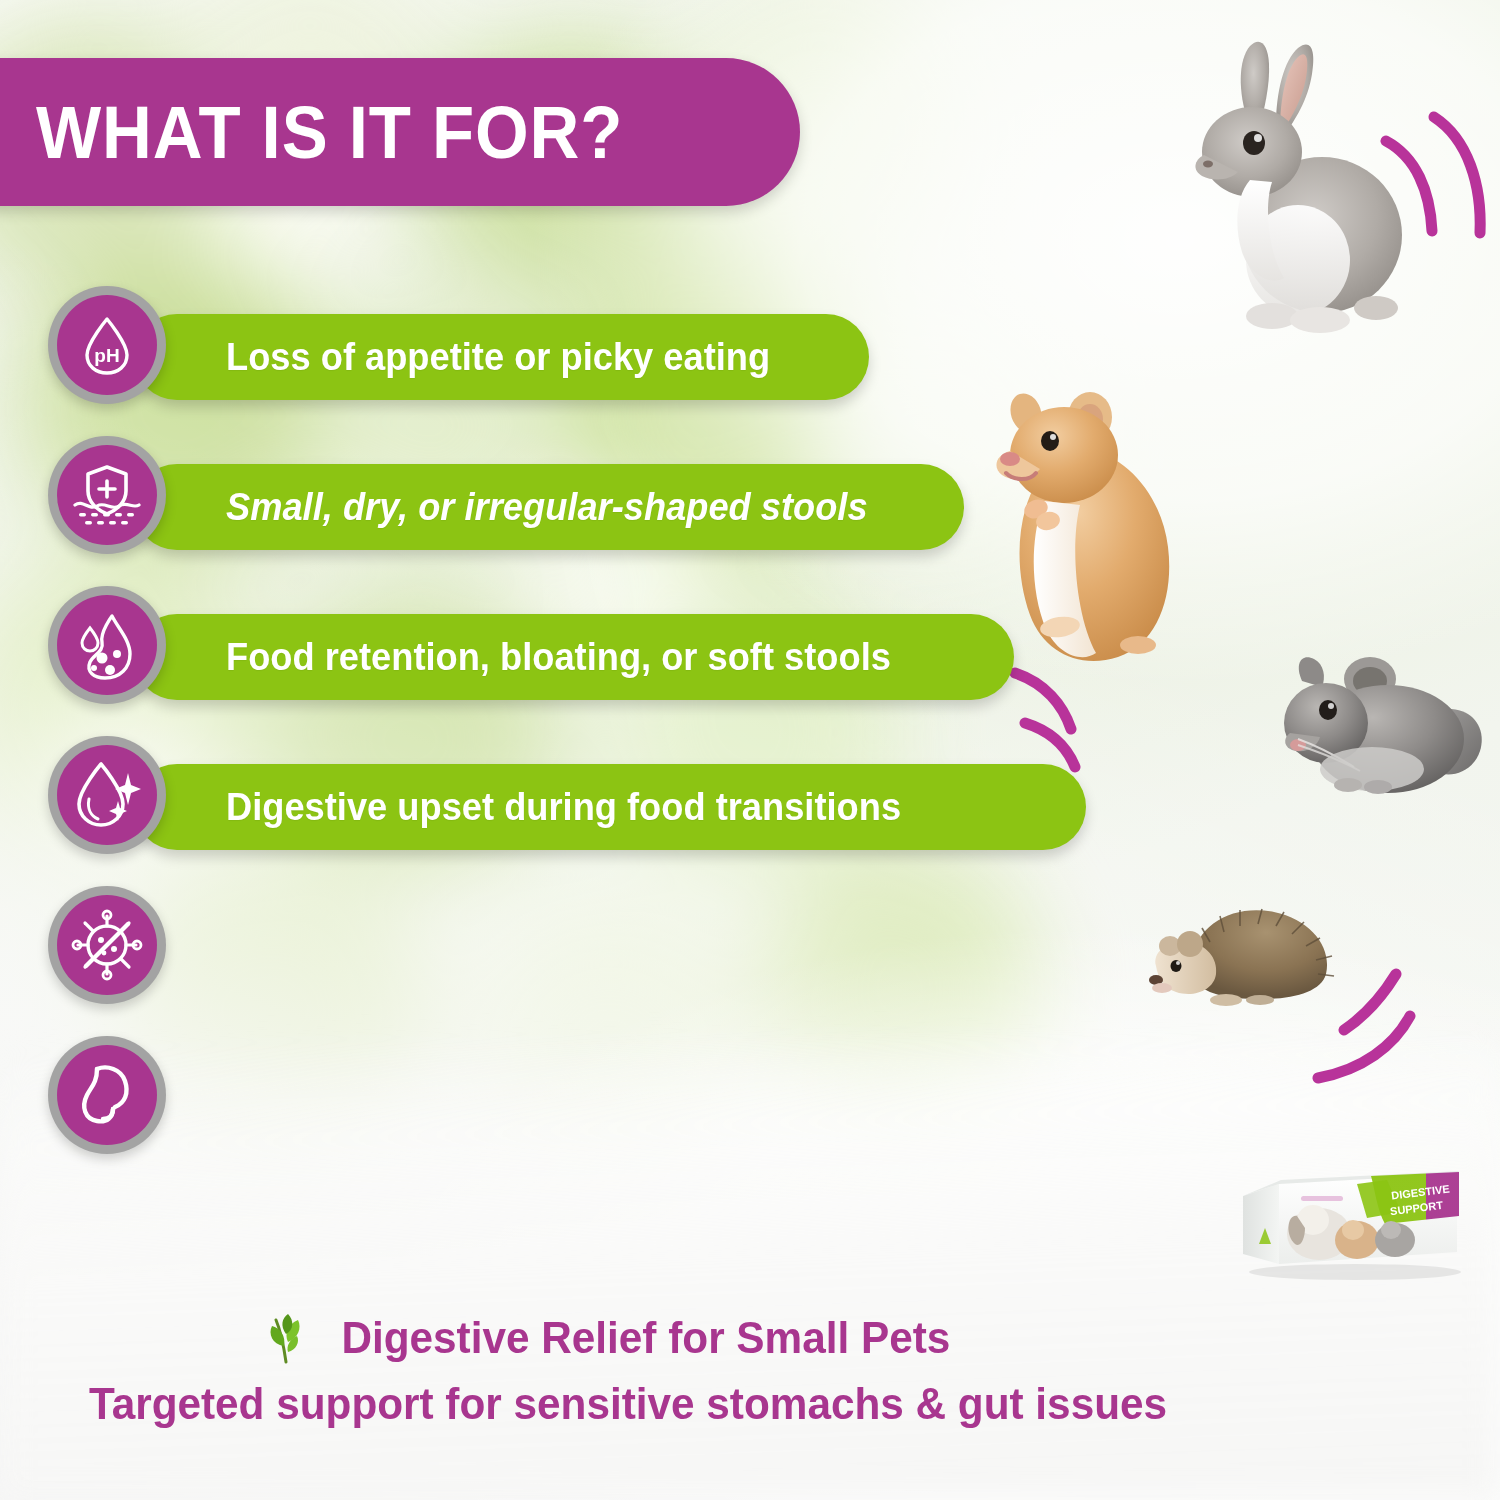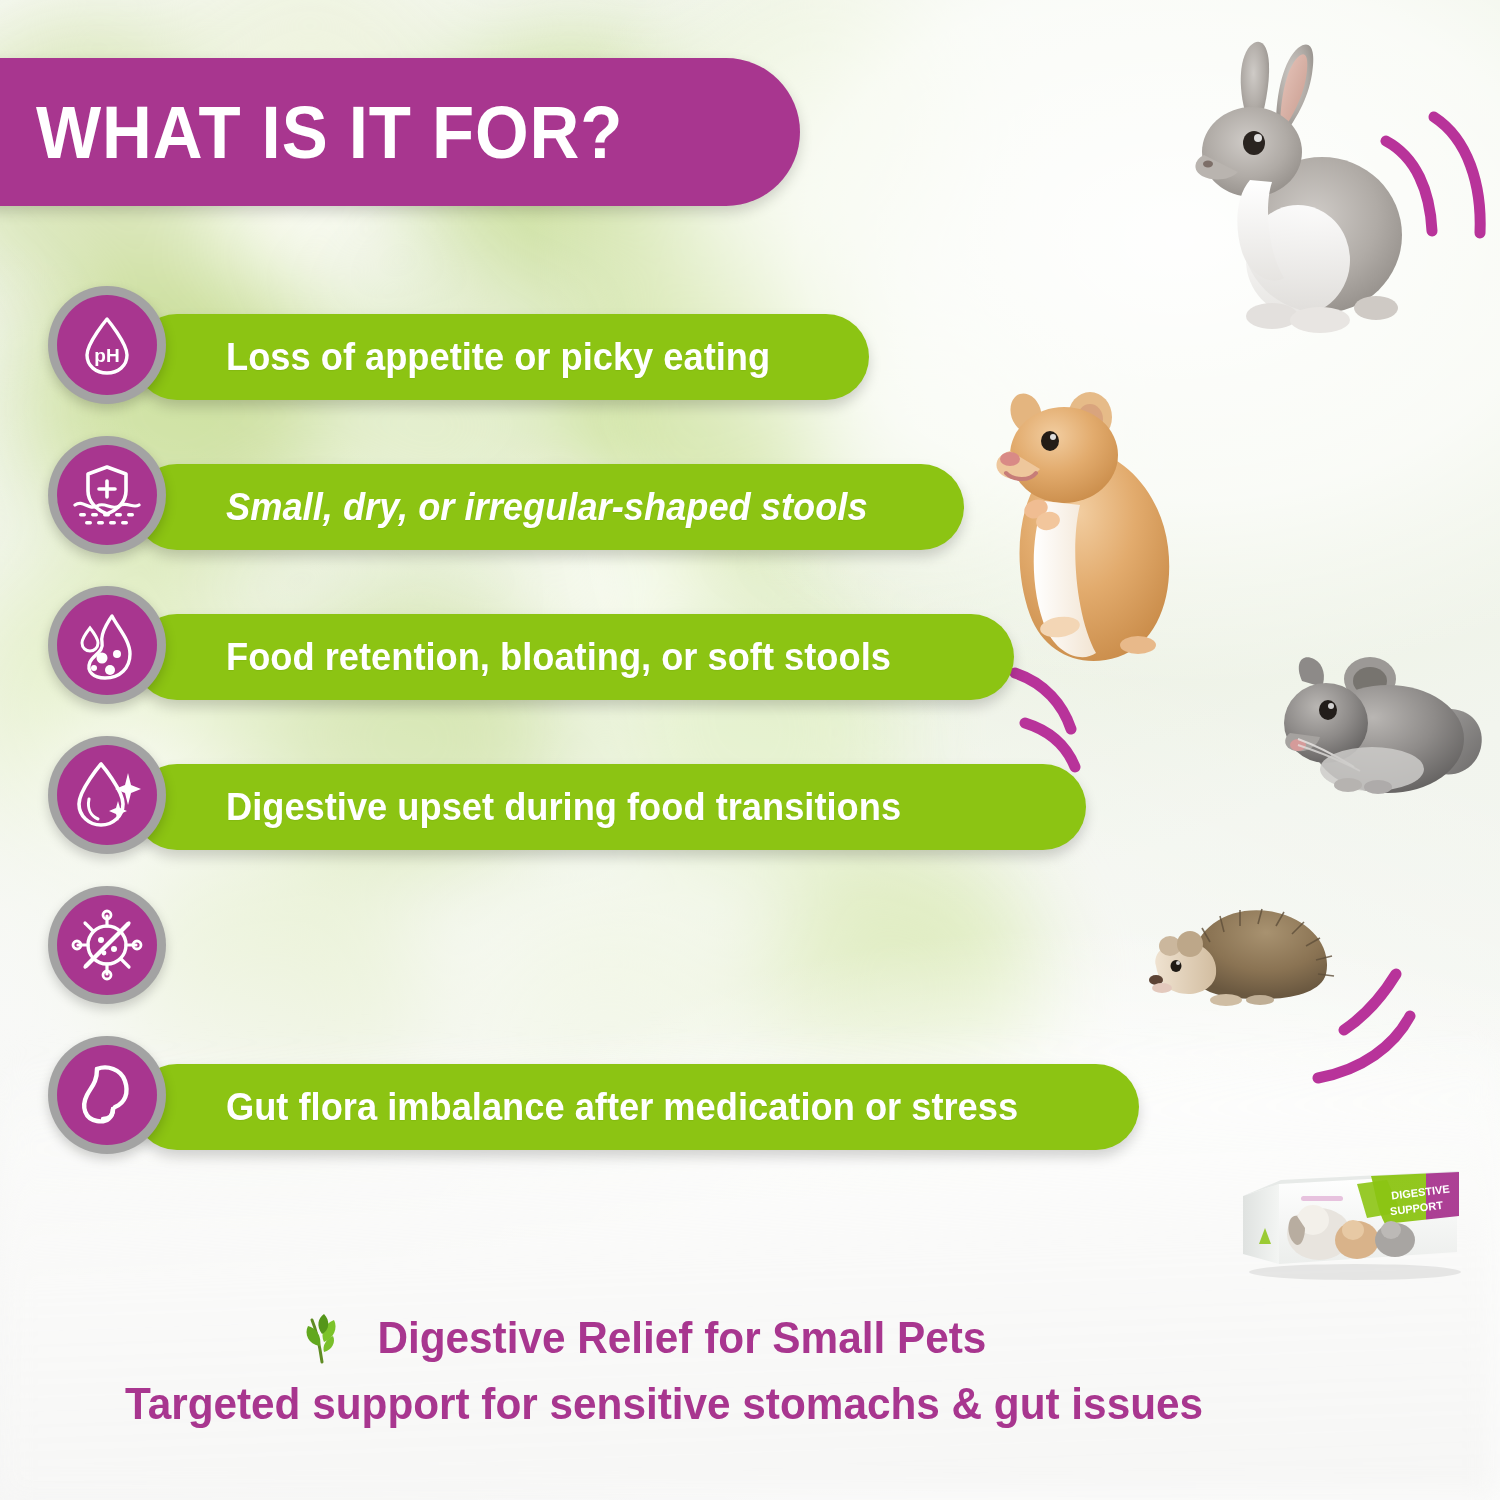--- a/index.html
+++ b/index.html
@@ -164,21 +164,20 @@
     height: 120px;
   }
 
   
   .footer {
     position: absolute;
     left: 0;
     top: 1312px;
     width: 1256px;
     text-align: center;
-    padding-left: 36px;
   }
   .footer-line1 {
     display: flex;
     align-items: center;
     justify-content: center;
     gap: 14px;
     padding-right: 20px;
   }
   .footer-line1 .txt,
   .footer-line2 {
@@ -527,23 +526,20 @@
             <circle cx="31" cy="32" r="3" fill="#ffffff"></circle>
             <circle cx="44" cy="41" r="3" fill="#ffffff"></circle>
             <circle cx="34" cy="45" r="2.4" fill="#ffffff"></circle>
             <path d="M16 58 L58 16" stroke="#ffffff" stroke-width="4.2" stroke-linecap="round"></path>
           </svg>
         </div>
       </div>
     </div>
 
     <div class="feature-row">
-      <div class="feature-bar w5">
-        <span class="feature-text">Gut flora imbalance after medication or stress</span>
-      </div>
       <div class="feature-icon">
         <div class="disc">
           <svg width="68" height="68" viewBox="0 0 68 68">
             <path d="M24 8 C24 22 18 26 14 34 C8 46 12 58 24 60 C34 62 40 56 40 48" fill="none" stroke="#ffffff" stroke-width="4.4" stroke-linecap="round" stroke-linejoin="round"></path>
             <path d="M24 8 C34 4 48 8 52 20 C56 32 52 42 42 46" fill="none" stroke="#ffffff" stroke-width="4.4" stroke-linecap="round" stroke-linejoin="round"></path>
             <path d="M40 48 C40 54 36 58 30 58" fill="none" stroke="#ffffff" stroke-width="4.4" stroke-linecap="round"></path>
           </svg>
         </div>
       </div>
     </div>

